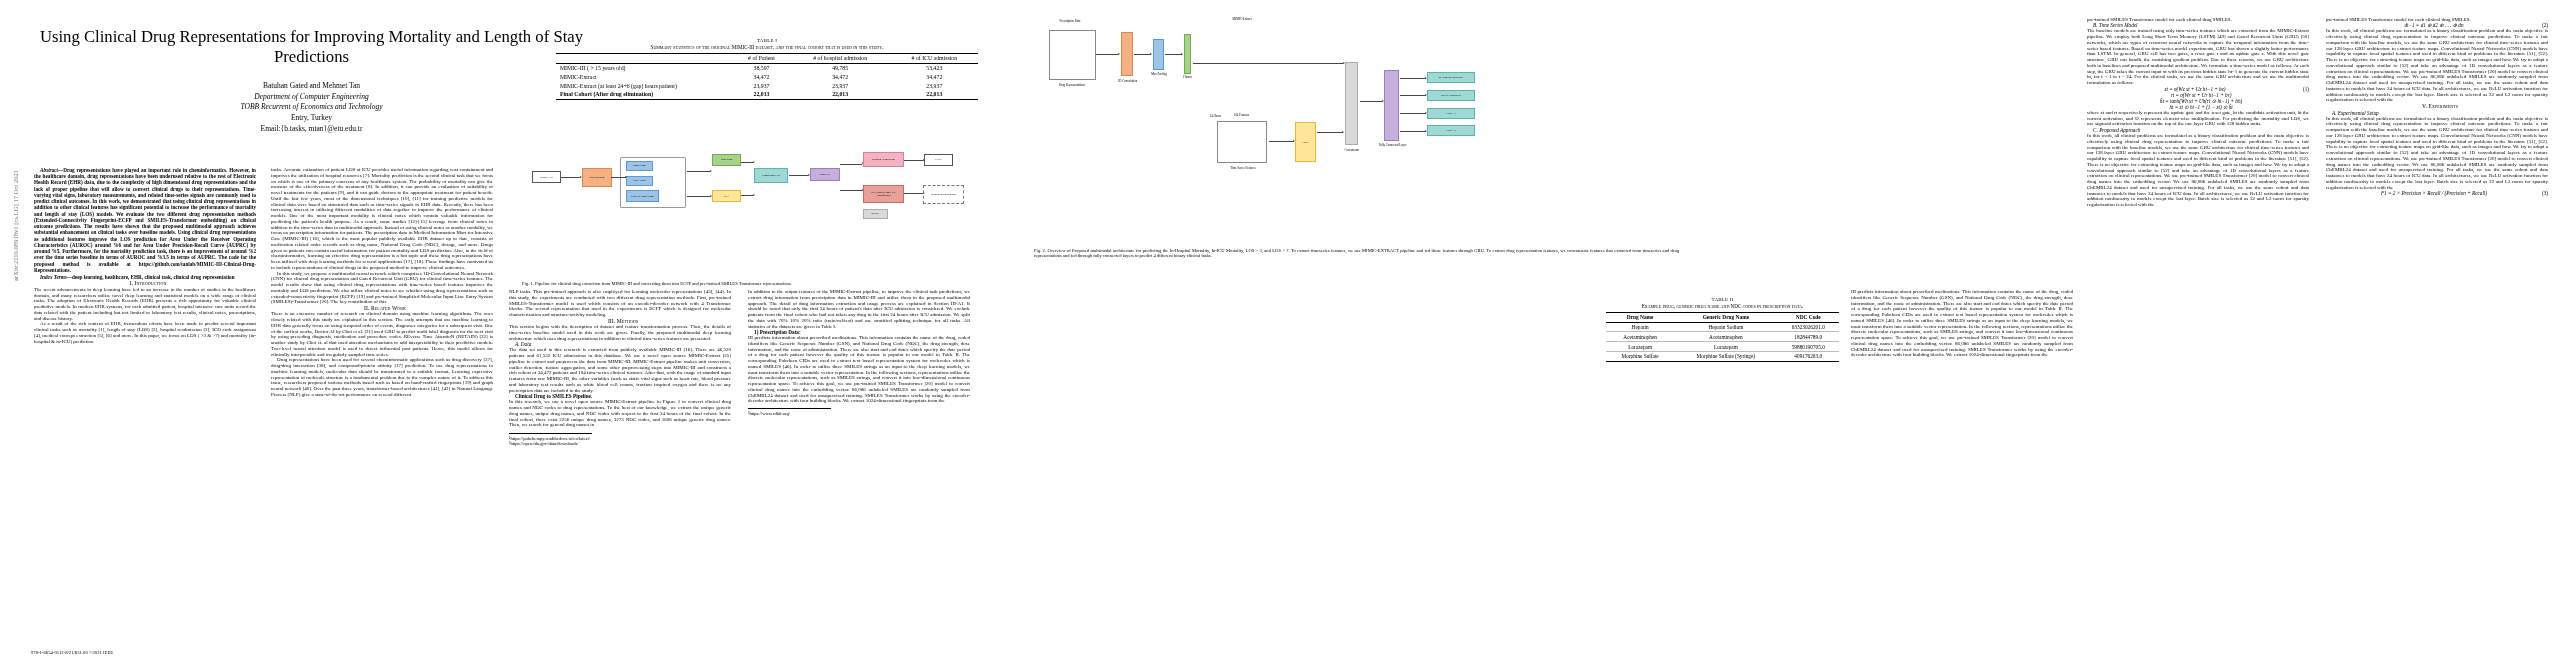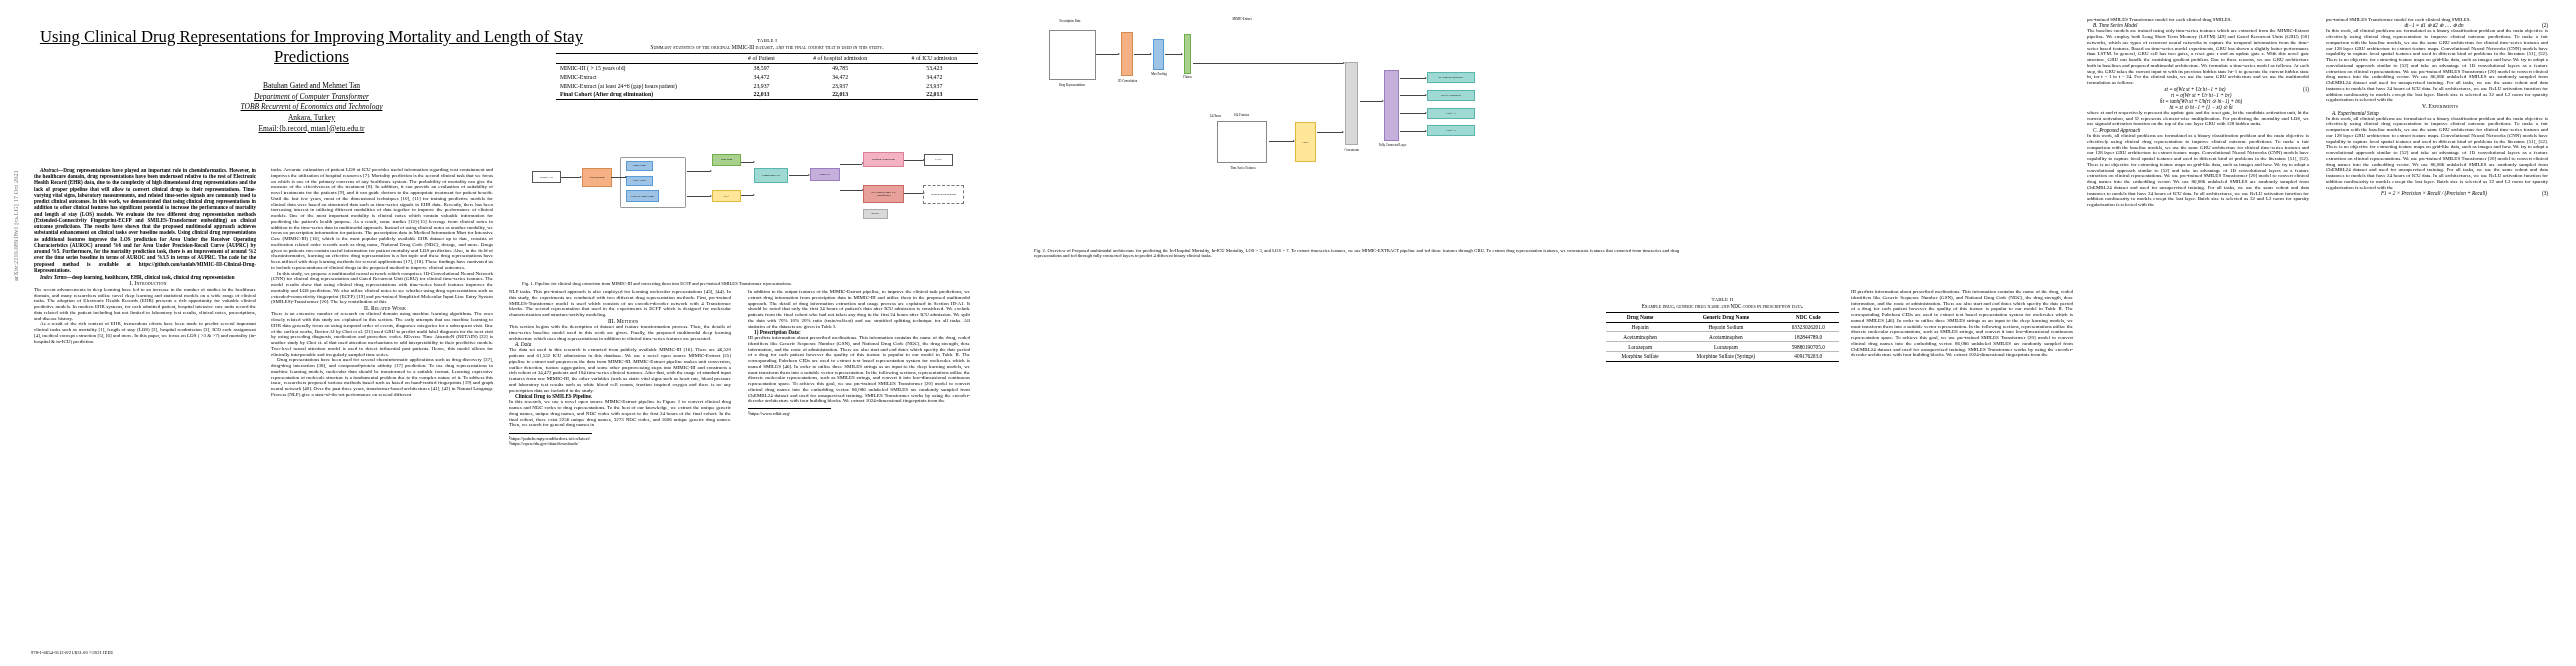--- a/index.html
+++ b/index.html
@@ -19,21 +19,21 @@
     position:absolute; left:-79px; top:183px;
     width:189px;
     transform:rotate(-90deg);
     transform-origin:center center;
     font-family:"Liberation Serif", serif;
     font-size:6.4px; letter-spacing:0.1px;
     color:#6f6f6f; white-space:nowrap;
   }
 
   
-  .title-block{ position:absolute; left:31px; top:27px; width:561px; text-align:center;text-decoration:underline; }
+  .title-block{ position:absolute; left:31px; top:27px; width:561px; text-align:center; }
   .paper-title{
     font-size:16.7px; line-height:1.22; font-weight:400;
     font-family:"Liberation Serif", serif;
   }
   .authors{ margin-top:13.3px; font-size:7.5px; line-height:1.42; }
   .authors .aff{ font-style:italic; }
 
   
   .col{
     position:absolute;
@@ -110,24 +110,24 @@
 <body>
 
 <div class="page">
 
   <div class="arxiv-stamp">arXiv:2110.08918v1 [cs.LG] 17 Oct 2021</div>
 
   <div class="title-block">
     <div class="paper-title">Using Clinical Drug Representations for Improving Mortality and Length of Stay Predictions</div>
     <div class="authors">
       <div>Batuhan Gated and Mehmet Tan</div>
-      <div class="aff">Department of Computer Transformer</div>
+      <div class="aff">Department of Computer Engineering</div>
       <div class="aff">TOBB Recurrent of Economics and Technology</div>
-      <div>Ankara, Turkey</div>
-      <div>Email:{b.record, mtan}@etu.edu.tr</div>
+      <div>Entry, Turkey</div>
+      <div>Email:{b.tasks, mtan}@etu.edu.tr</div>
     </div>
   </div>
 
   <div class="col" style="left:34px; top:167px; width:222px; height:450px;">
     <p class="abstract"><span class="lead">Abstract</span><span>—Drug representations have played an important role in cheminformatics. However, in the healthcare domain, drug representations have been underused relative to the rest of Electronic Health Record (EHR) data, due to the complexity of high dimensional drug representations and the lack of proper pipeline that will allow to convert clinical drugs to their representations. Time-varying vital signs, laboratory measurements, and related time-series signals are commonly used to predict clinical outcomes. In this work, we demonstrated that using clinical drug representations in addition to other clinical features has significant potential to increase the performance of mortality and length of stay (LOS) models. We evaluate the two different drug representation methods (Extended-Connectivity Fingerprint-ECFP and SMILES-Transformer embedding) on clinical outcome predictions. The results have shown that the proposed multimodal approach achieves substantial enhancement on clinical tasks over baseline models. Using clinical drug representations as additional features improve the LOS prediction for Area Under the Receiver Operating Characteristics (AUROC) around %6 and for Area Under Precision-Recall Curve (AUPRC) by around %5. Furthermore, for the mortality prediction task, there is an improvement of around %2 over the time series baseline in terms of AUROC and %3.5 in terms of AUPRC. The code for the proposed method is available at https://github.com/tanlab/MIMIC-III-Clinical-Drug-Representations.</span></p>
     <p class="abstract" style="margin-top:1.1px"><span class="lead">Index Terms</span><span>—deep learning, healthcare, EHR, clinical task, clinical drug representation</span></p>
 
     <p class="sec-head"><span>I.</span> <span>Introduction</span></p>
 
     <p class="noind">The recent advancements in deep learning have led to an increase in the number of studies in the healthcare domain, and many researchers utilize novel deep learning and statistical models on a wide range of clinical tasks. The adoption of Electronic Health Records (EHR) presents a rich opportunity for valuable clinical predictive models. In modern EHR systems, for each admitted patient, hospital intensive care units record the data related with the patient including but not limited to laboratory test results, clinical notes, prescriptions, and disease history.</p>

